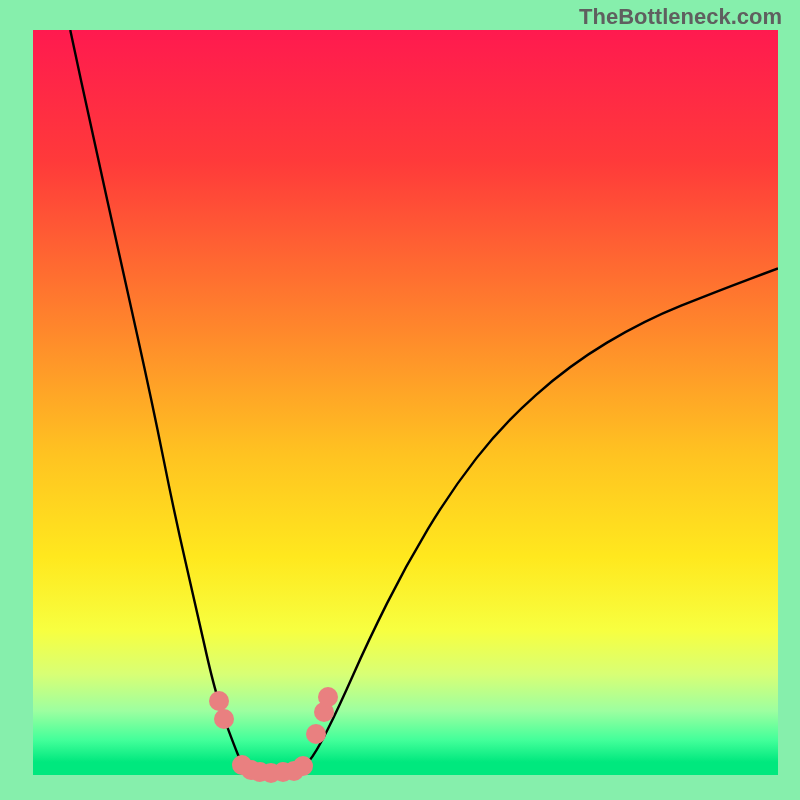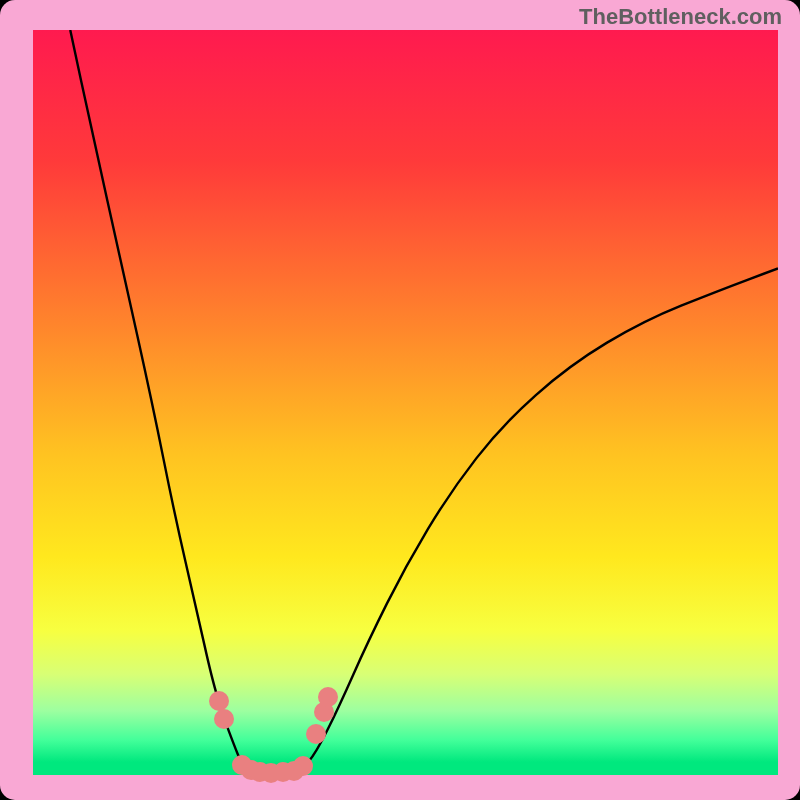--- a/index.html
+++ b/index.html
@@ -7,22 +7,21 @@
     padding: 0;
     width: 800px;
     height: 800px;
     background: #000;
     overflow: hidden;
   }
   .stage {
     position: relative;
     width: 800px;
     height: 800px;
-    background: #f9a8d4;
-    border-radius: 15px;
+    background: #86efac;
   }
   .plot {
     position: absolute;
     background: #000;
   }
   .gradient {
     position: absolute;
     left: 0; top: 0; right: 0;
   }
   .bottom-band {

